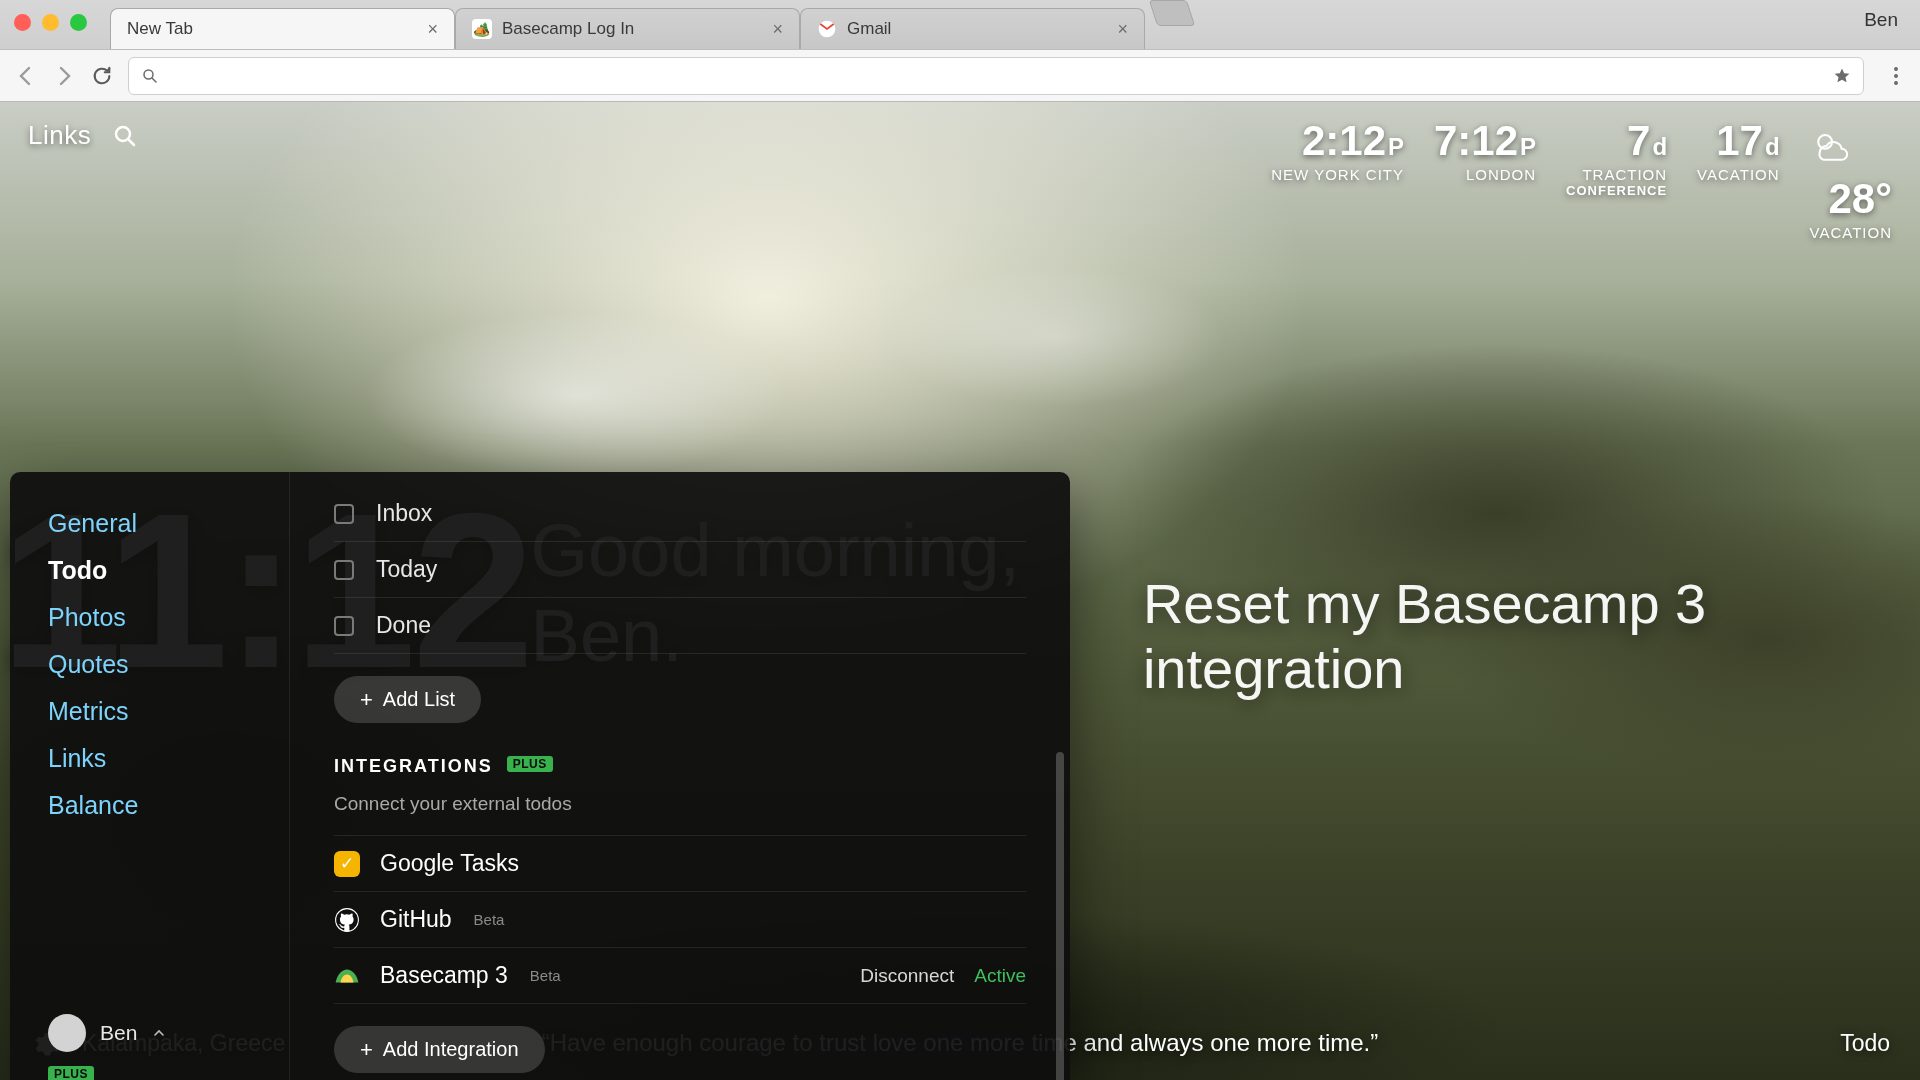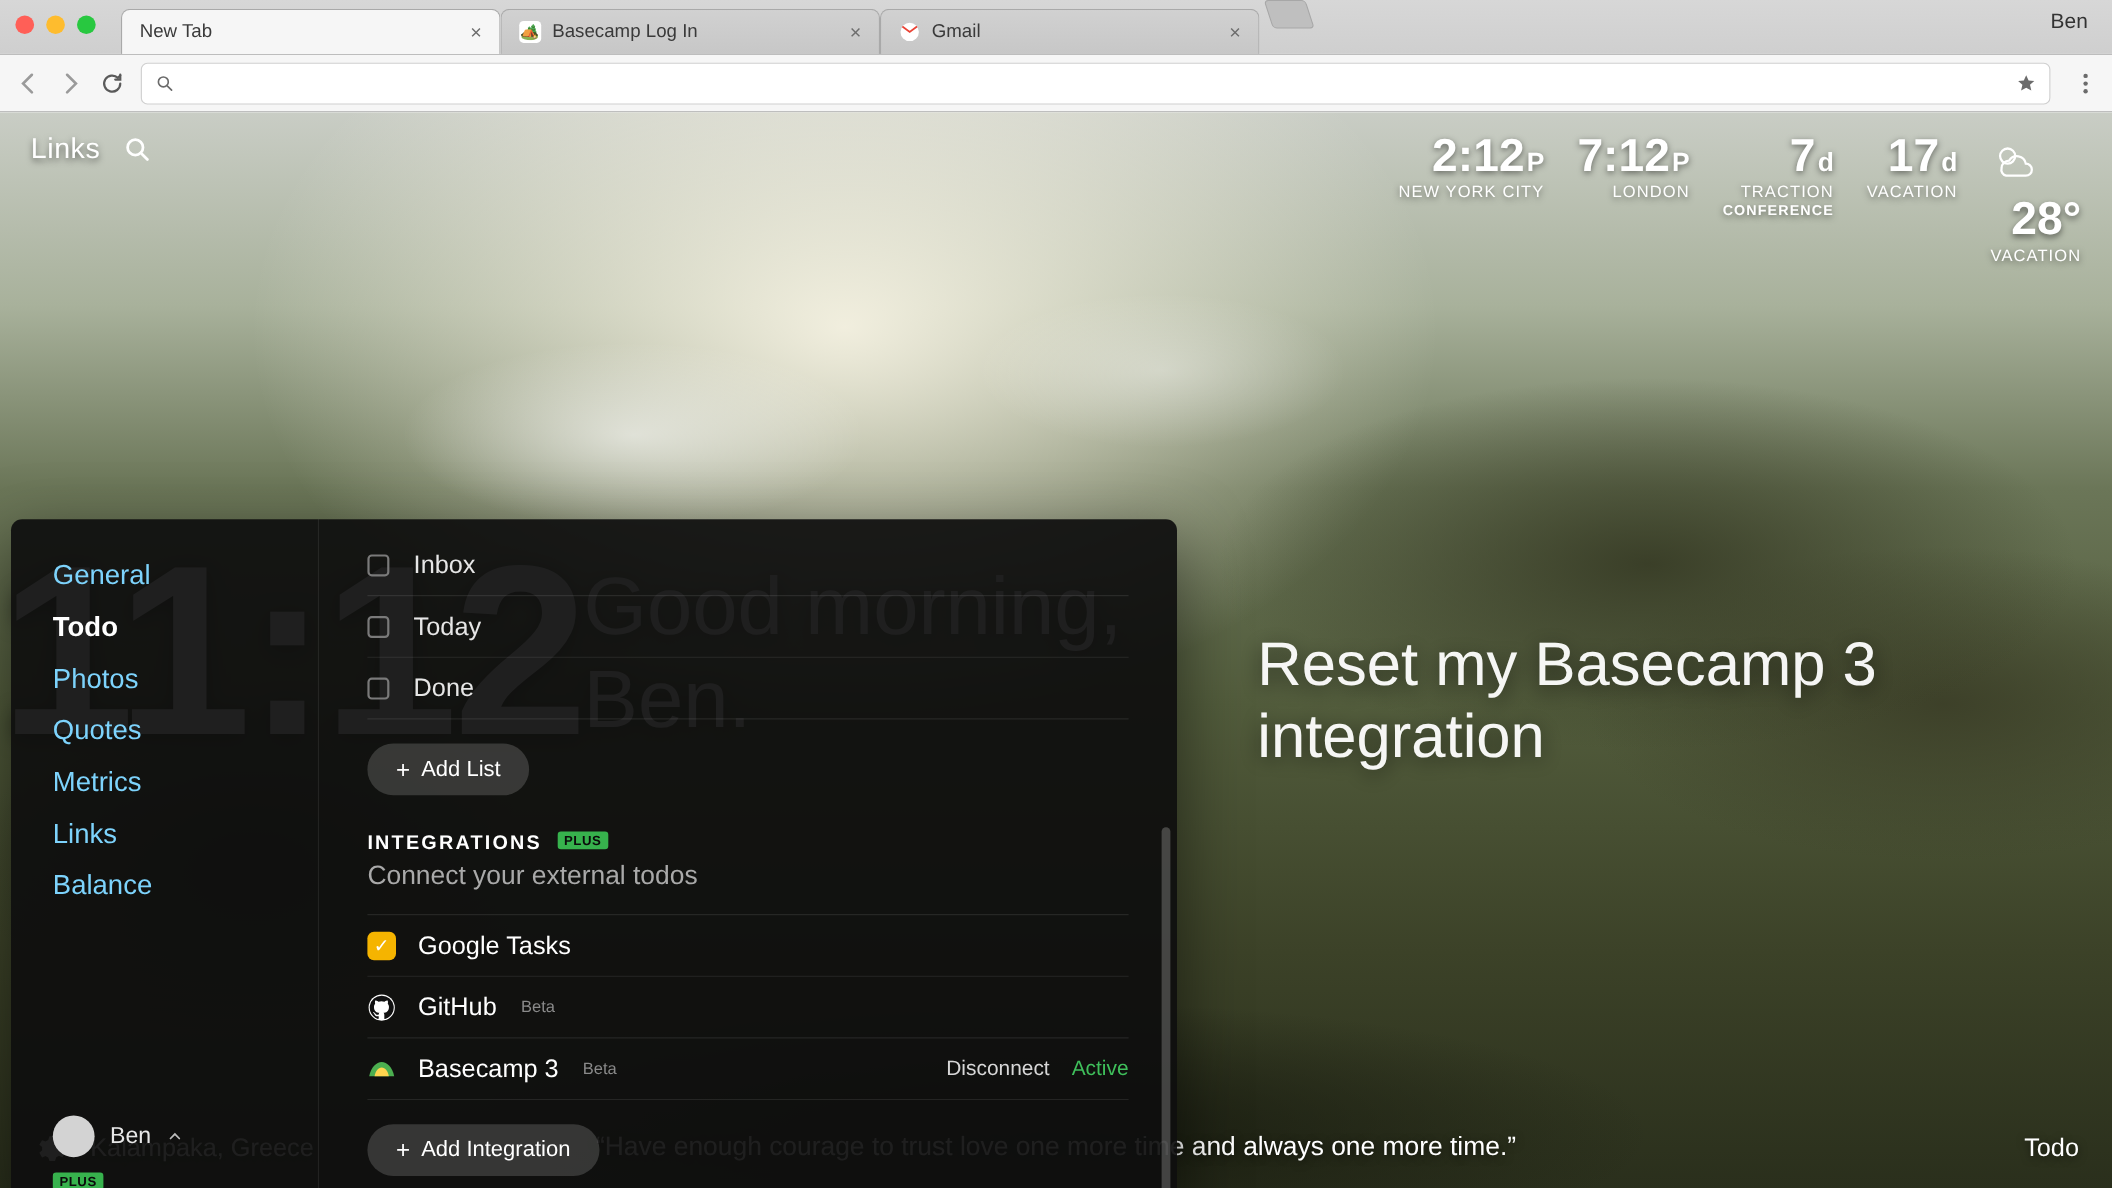--- a/index.html
+++ b/index.html
@@ -73,21 +73,21 @@
   .userrow svg{width:16px;height:16px}
   .plusbadge{font-size:12px;font-weight:800;background:#37b24d;color:#0b0b0b;border-radius:3px;padding:1px 6px;letter-spacing:.5px;width:max-content;margin-top:6px}
   .content{flex:1;padding:12px 44px 0 44px;overflow:hidden;position:relative}
   .listblock{padding-top:2px}
   .lrow{display:flex;align-items:center;gap:22px;padding:14px 0;border-bottom:1px solid rgba(255,255,255,.09);font-size:23px;color:#e6e6e6}
   .chk{width:20px;height:20px;border:2px solid #7a7a7a;border-radius:4px;flex-shrink:0}
   .pillbtn{display:inline-flex;align-items:center;gap:10px;background:rgba(255,255,255,.16);color:#fff;border:none;border-radius:999px;padding:12px 26px;font-size:20px;margin-top:22px;cursor:pointer}
   .pillbtn .plus{font-size:22px;line-height:1}
   .secthdr{margin-top:33px;display:flex;align-items:flex-start;gap:14px}
   .secthdr h4{font-size:18px;letter-spacing:2px;color:#fff;font-weight:700}
-  .subtext{color:#a9a9a9;font-size:24px;margin-top:6px}
+  .subtext{color:#a9a9a9;font-size:19px;margin-top:16px}
   .intg{margin-top:20px}
   .irow{display:flex;align-items:center;gap:20px;padding:14px 0;border-top:1px solid rgba(255,255,255,.09);font-size:23px;color:#fff}
   .irow:last-of-type{border-bottom:1px solid rgba(255,255,255,.09)}
   .iicon{width:26px;height:26px;border-radius:6px;display:flex;align-items:center;justify-content:center;font-size:17px}
   .beta{font-size:15px;color:#8a8a8a;margin-left:2px}
   .irow .act{margin-left:auto;display:flex;gap:20px;align-items:center;font-size:19px}
   .disc{color:#d7d7d7}
   .active-lbl{color:#3fbf5b}
   .scrollthumb{position:absolute;right:6px;top:280px;width:8px;height:350px;background:rgba(255,255,255,.22);border-radius:4px}
   

